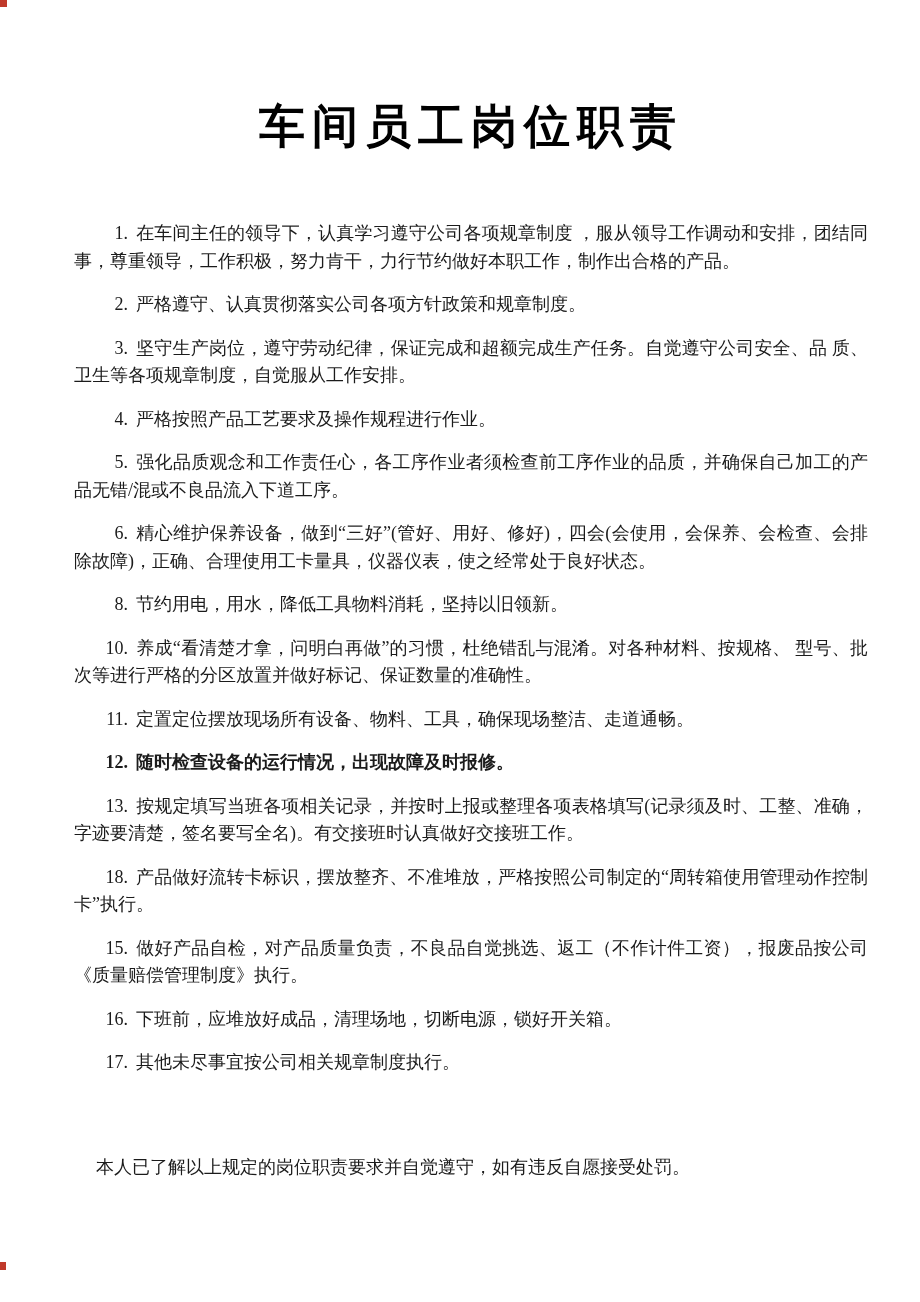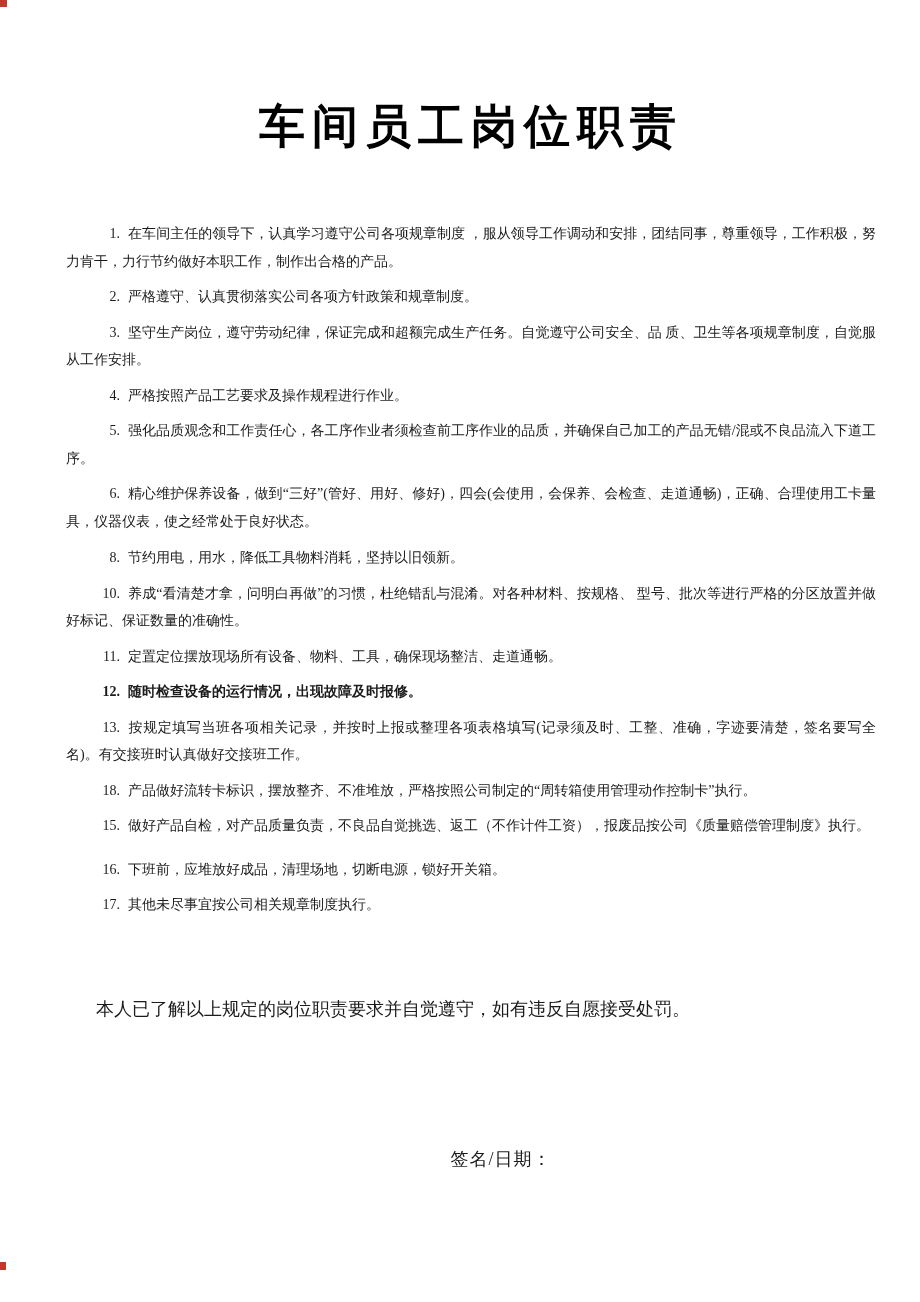--- a/index.html
+++ b/index.html
@@ -33,22 +33,22 @@
     line-height: 46px;
     font-weight: bold;
     letter-spacing: 7px;
     color: #000000;
     white-space: nowrap;
   }
   .items {
     margin-top: 70px;
   }
   .items p {
-    margin: 8px;
-    font-size: 14px;
+    margin: 16px;
+    font-size: 18px;
     line-height: 27.5px;
     text-align: justify;
     text-indent: 20px;
     letter-spacing: 0;
   }
   .items p .num {
     display: inline-block;
     min-width: 34px;
     text-align: right;
     margin-right: 8px;
@@ -90,21 +90,21 @@
 
   <div class="doc">
     <h1 class="title">车间员工岗位职责</h1>
 
     <div class="items" id="items">
         <p><span class="num">1.</span><span>在车间主任的领导下，认真学习遵守公司各项规章制度 ，服从领导工作调动和安排，团结同事，尊重领导，工作积极，努力肯干，力行节约做好本职工作，制作出合格的产品。</span></p>
         <p><span class="num">2.</span><span>严格遵守、认真贯彻落实公司各项方针政策和规章制度。</span></p>
         <p><span class="num">3.</span><span>坚守生产岗位，遵守劳动纪律，保证完成和超额完成生产任务。自觉遵守公司安全、品 质、卫生等各项规章制度，自觉服从工作安排。</span></p>
         <p><span class="num">4.</span><span>严格按照产品工艺要求及操作规程进行作业。</span></p>
         <p><span class="num">5.</span><span>强化品质观念和工作责任心，各工序作业者须检查前工序作业的品质，并确保自己加工的产品无错/混或不良品流入下道工序。</span></p>
-        <p><span class="num">6.</span><span>精心维护保养设备，做到“三好”(管好、用好、修好)，四会(会使用，会保养、会检查、走道通畅)，正确、合理使用工卡量具，仪器仪表，使之经常处于良好状态。</span></p>
+        <p><span class="num">6.</span><span>精心维护保养设备，做到“三好”(管好、用好、修好)，四会(会使用，会保养、会检查、会排除故障)，正确、合理使用工卡量具，仪器仪表，使之经常处于良好状态。</span></p>
         <p><span class="num">8.</span><span>节约用电，用水，降低工具物料消耗，坚持以旧领新。</span></p>
         <p><span class="num">10.</span><span>养成“看清楚才拿，问明白再做”的习惯，杜绝错乱与混淆。对各种材料、按规格、 型号、批次等进行严格的分区放置并做好标记、保证数量的准确性。</span></p>
         <p><span class="num">11.</span><span>定置定位摆放现场所有设备、物料、工具，确保现场整洁、走道通畅。</span></p>
         <p><span class="num">12.</span><span>随时检查设备的运行情况，出现故障及时报修。</span></p>
         <p><span class="num">13.</span><span>按规定填写当班各项相关记录，并按时上报或整理各项表格填写(记录须及时、工整、准确，字迹要清楚，签名要写全名)。有交接班时认真做好交接班工作。</span></p>
         <p><span class="num">18.</span><span>产品做好流转卡标识，摆放整齐、不准堆放，严格按照公司制定的“周转箱使用管理动作控制卡”执行。</span></p>
         <p><span class="num">15.</span><span>做好产品自检，对产品质量负责，不良品自觉挑选、返工（不作计件工资），报废品按公司《质量赔偿管理制度》执行。</span></p>
         <p><span class="num">16.</span><span>下班前，应堆放好成品，清理场地，切断电源，锁好开关箱。</span></p>
         <p><span class="num">17.</span><span>其他未尽事宜按公司相关规章制度执行。</span></p>
       </div>

